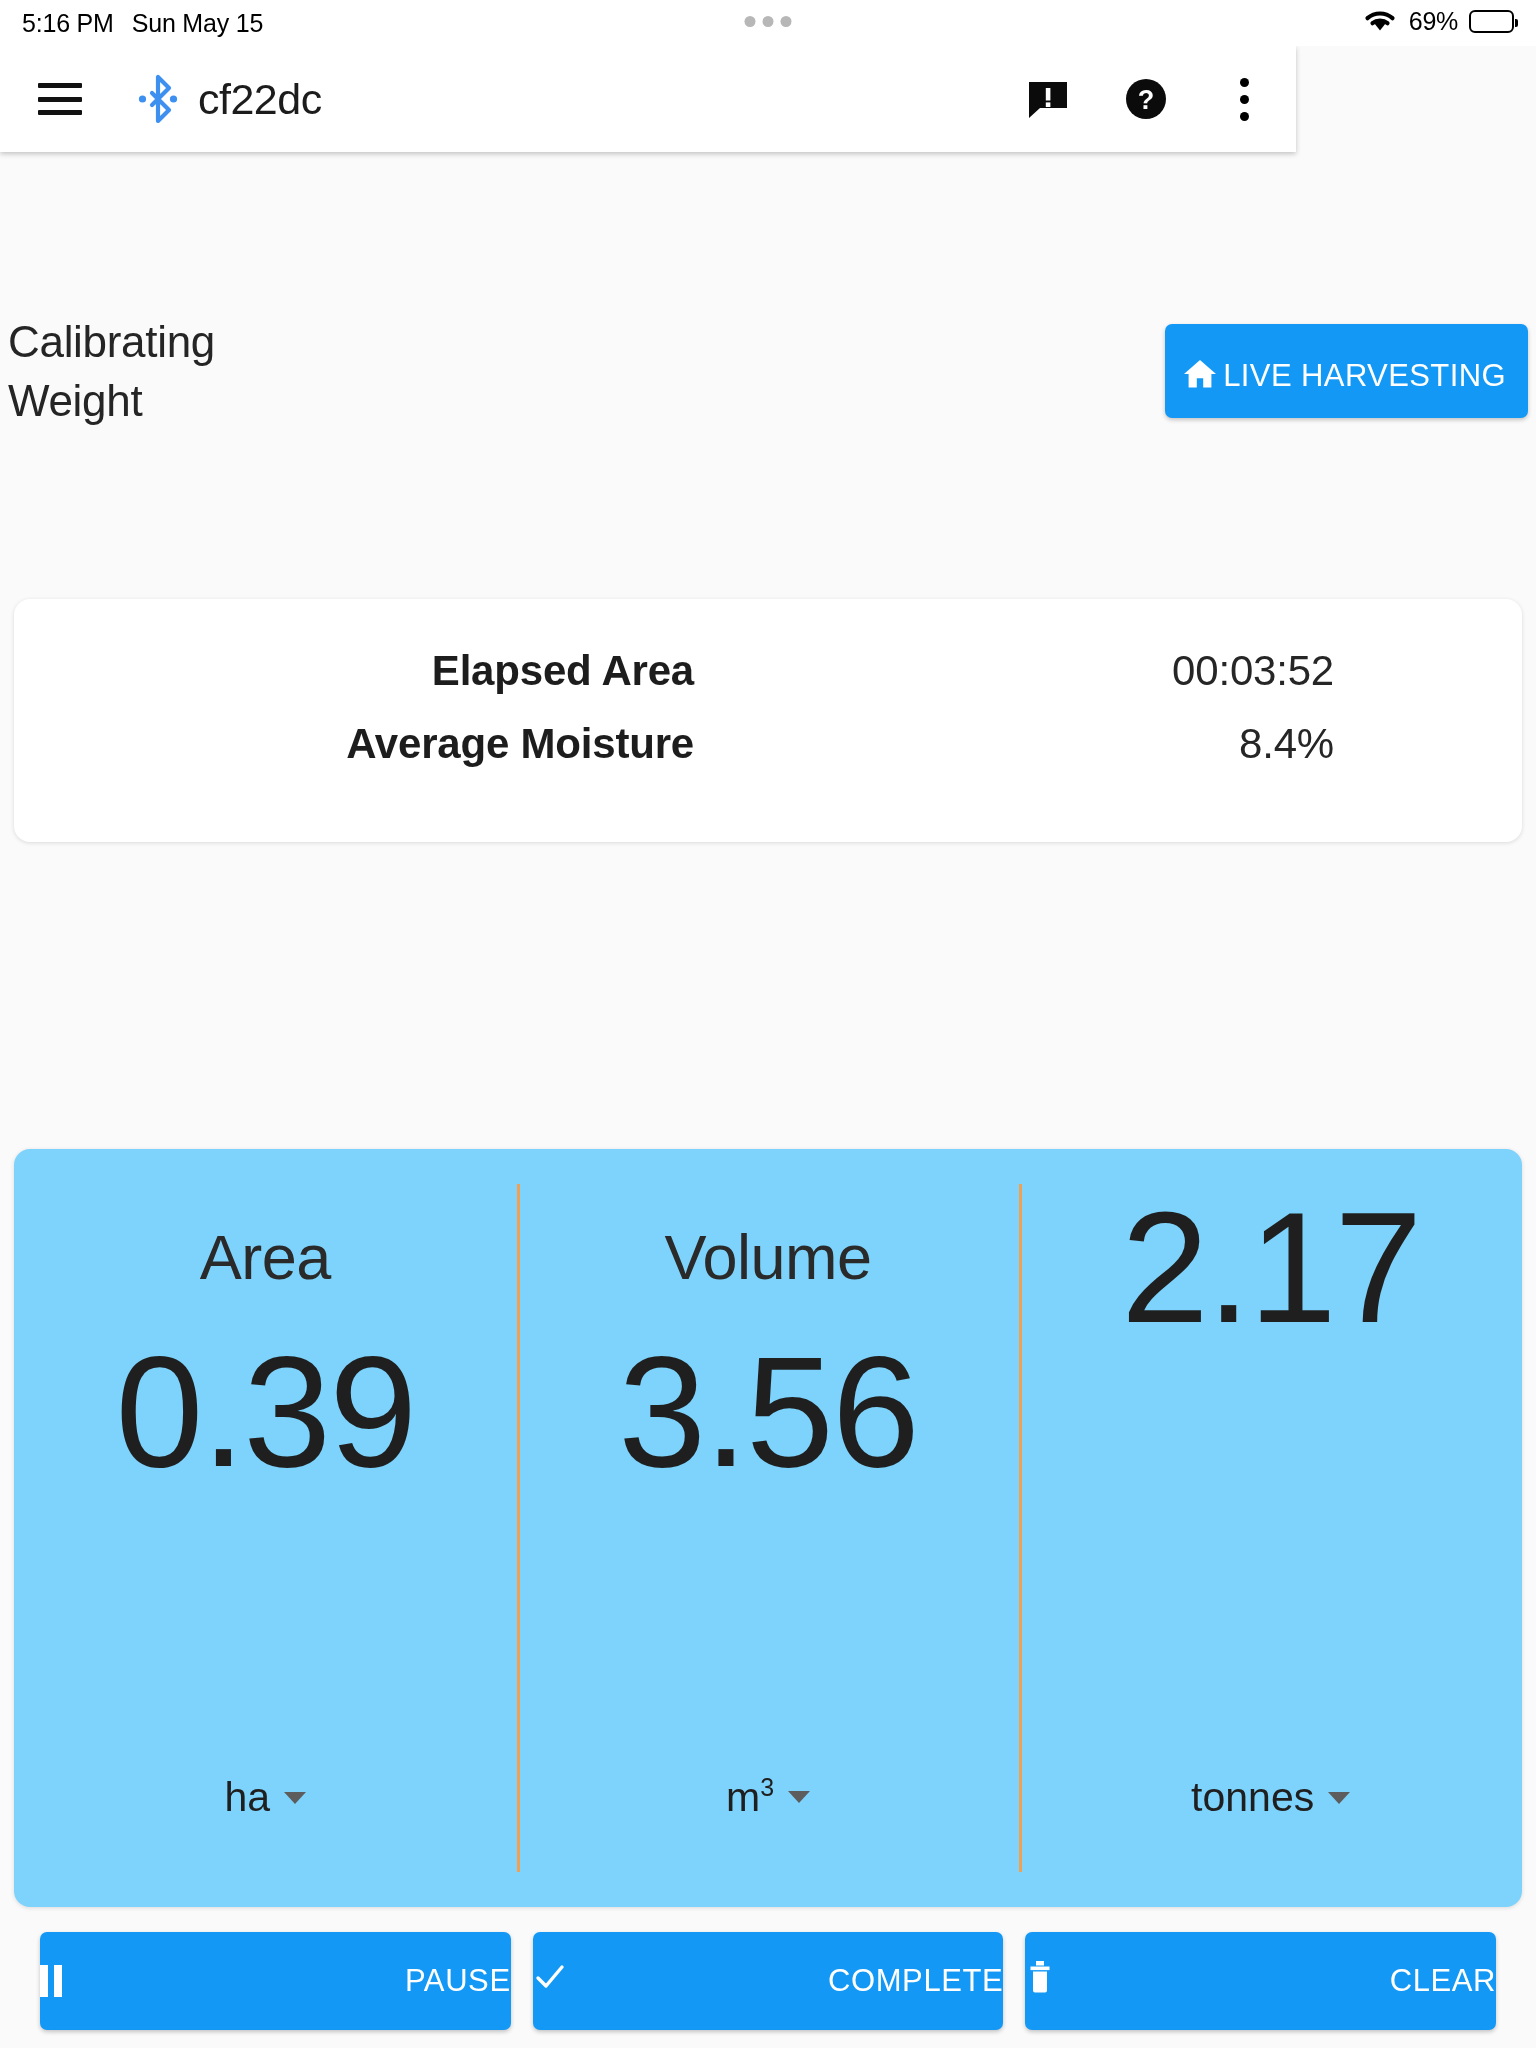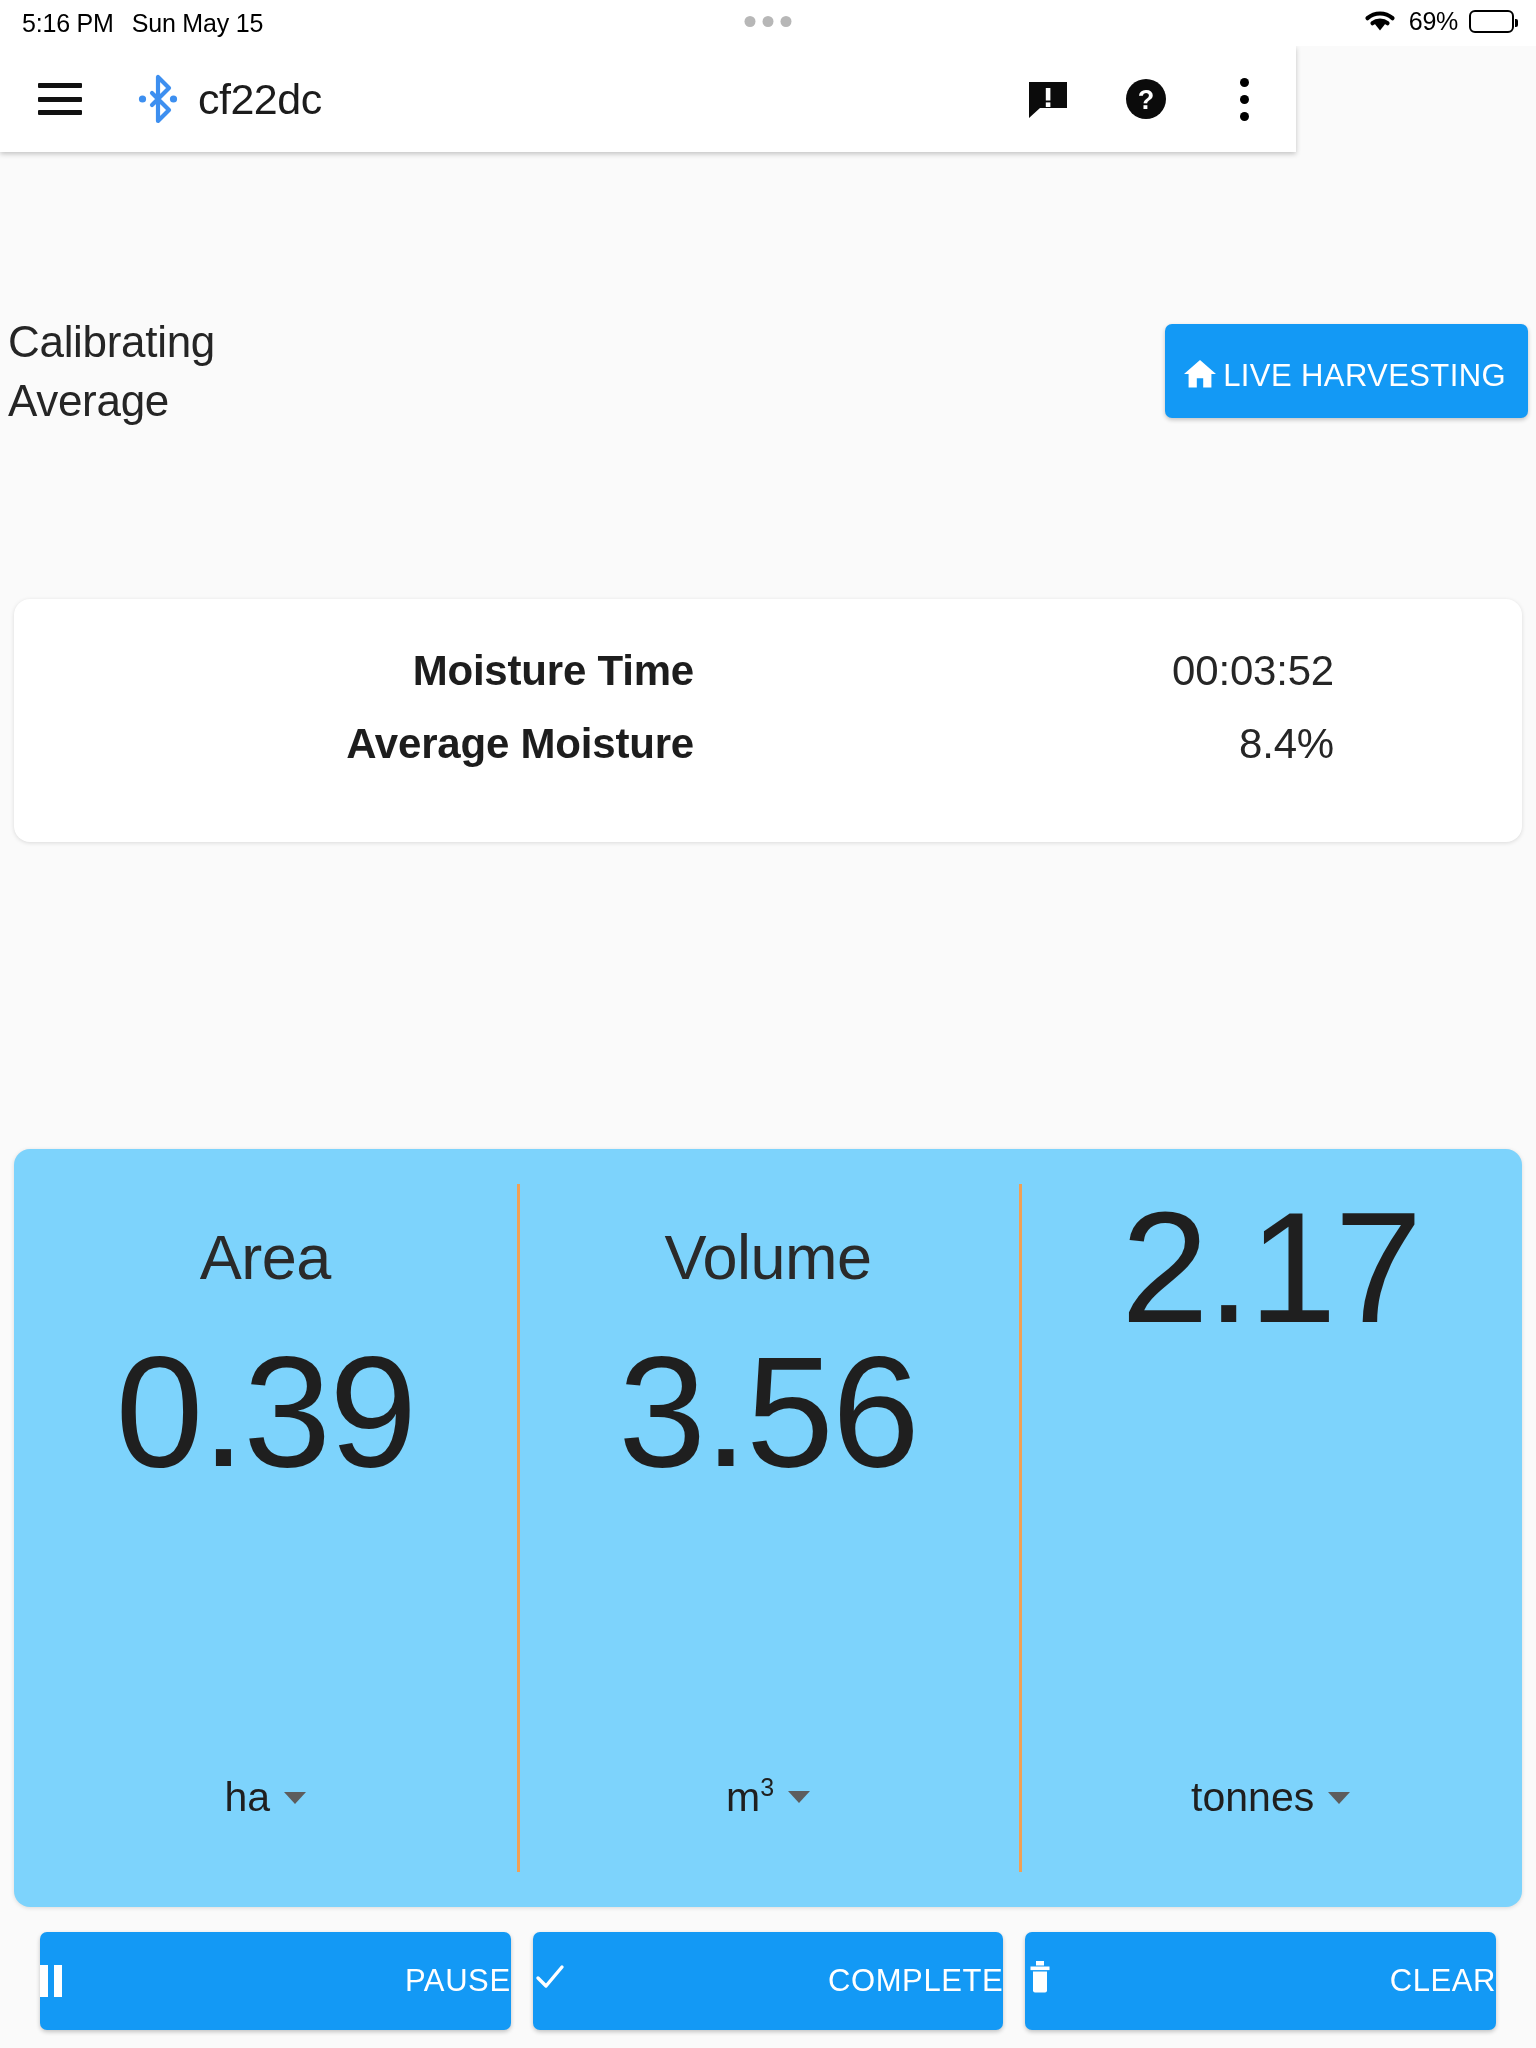--- a/index.html
+++ b/index.html
@@ -382,35 +382,35 @@
           </div>
       </div>
     </div>
   </div>
 
   <div class="content">
 
     <div class="heading-row">
       <div class="screen-title">
         <div>Calibrating</div>
-        <div>Average</div>
+        <div>Weight</div>
       </div>
       <button class="live-btn">
         <span>
           <svg width="42" height="42" viewBox="0 0 42 42">
             <path d="M21 7 L37 21 h-4.6 v13.5 h-8.2 v-9.2 h-6.4 v9.2 h-8.2 V21 H5 Z" fill="#ffffff"></path>
           </svg>
         </span>
         <span class="label">LIVE HARVESTING</span>
       </button>
     </div>
 
     <div class="summary-card">
       <div class="summary-row r1">
-        <div class="summary-label">Moisture Time</div>
+        <div class="summary-label">Elapsed Area</div>
         <div class="summary-value">00:03:52</div>
       </div>
       <div class="summary-row r2">
         <div class="summary-label">Average Moisture</div>
         <div class="summary-value">8.4%</div>
       </div>
     </div>
 
     <div class="metrics-card">
 

